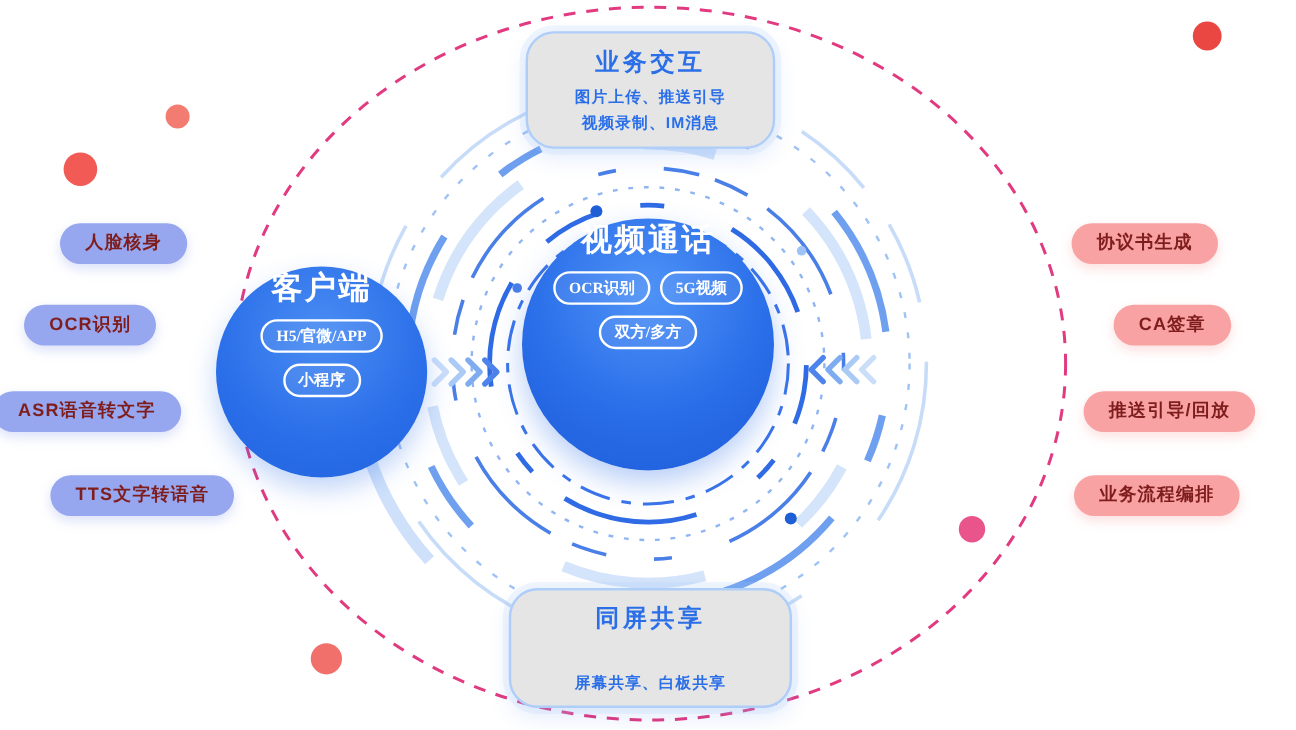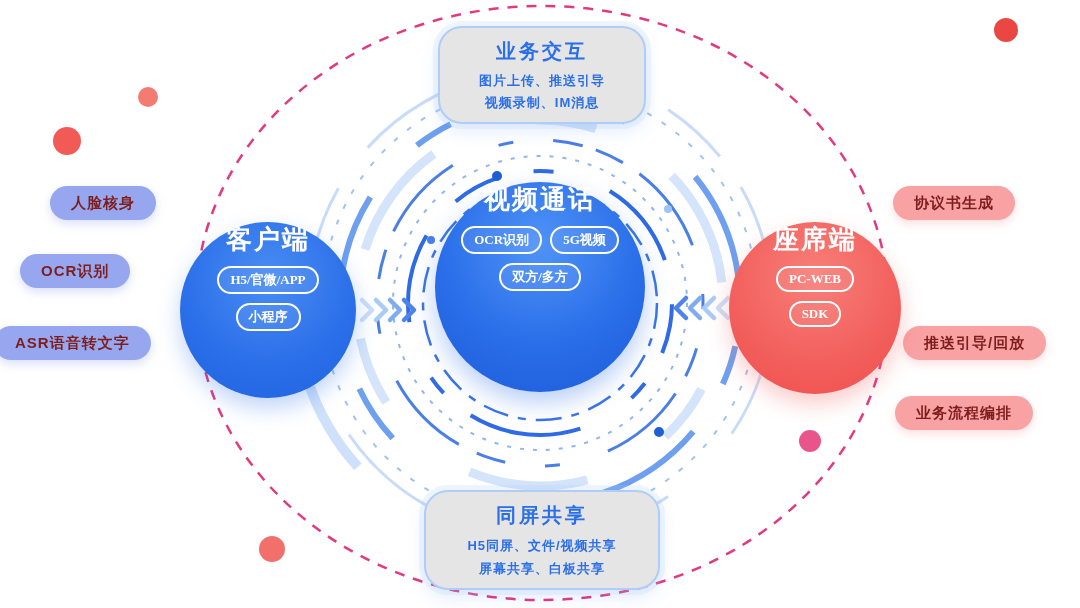--- a/index.html
+++ b/index.html
@@ -105,46 +105,42 @@
   </svg>
 
   <div class="badge badge-top">
     <div class="badge-title">业务交互</div>
     <div class="badge-line">图片上传、推送引导</div>
     <div class="badge-line">视频录制、IM消息</div>
   </div>
 
   <div class="badge badge-bottom">
     <div class="badge-title">同屏共享</div>
-    <div class="badge-line">H5同屏、文件/视频共享</div>
     <div class="badge-line">屏幕共享、白板共享</div>
   </div>
 
   <div class="node node-client">
     <div class="node-title">客户端</div>
     <div class="pill">H5/官微/APP</div>
     <div class="pill">小程序</div>
   </div>
 
   <div class="node node-center">
     <div class="node-title">视频通话</div>
     <div class="pill-row">
       <div class="pill">OCR识别</div>
       <div class="pill">5G视频</div>
     </div>
     <div class="pill">双方/多方</div>
   </div>
 
-  <div class="node node-agent">
-    <div class="node-title">座席端</div>
-    <div class="pill">PC-WEB</div>
-    <div class="pill">SDK</div>
-  </div>
 
   <div class="tag tag-blue" style="left:50px;top:186px;">人脸核身</div>
   <div class="tag tag-blue" style="left:20px;top:254px;">OCR识别</div>
   <div class="tag tag-blue" style="left:-6px;top:326px;">ASR语音转文字</div>
+  <div class="tag tag-blue" style="left:42px;top:396px;">TTS文字转语音</div>
 
   <div class="tag tag-pink" style="left:893px;top:186px;">协议书生成</div>
+  <div class="tag tag-pink" style="left:928px;top:254px;">CA签章</div>
   <div class="tag tag-pink" style="left:903px;top:326px;">推送引导/回放</div>
   <div class="tag tag-pink" style="left:895px;top:396px;">业务流程编排</div>
 
 </div>
 
 </body></html>

